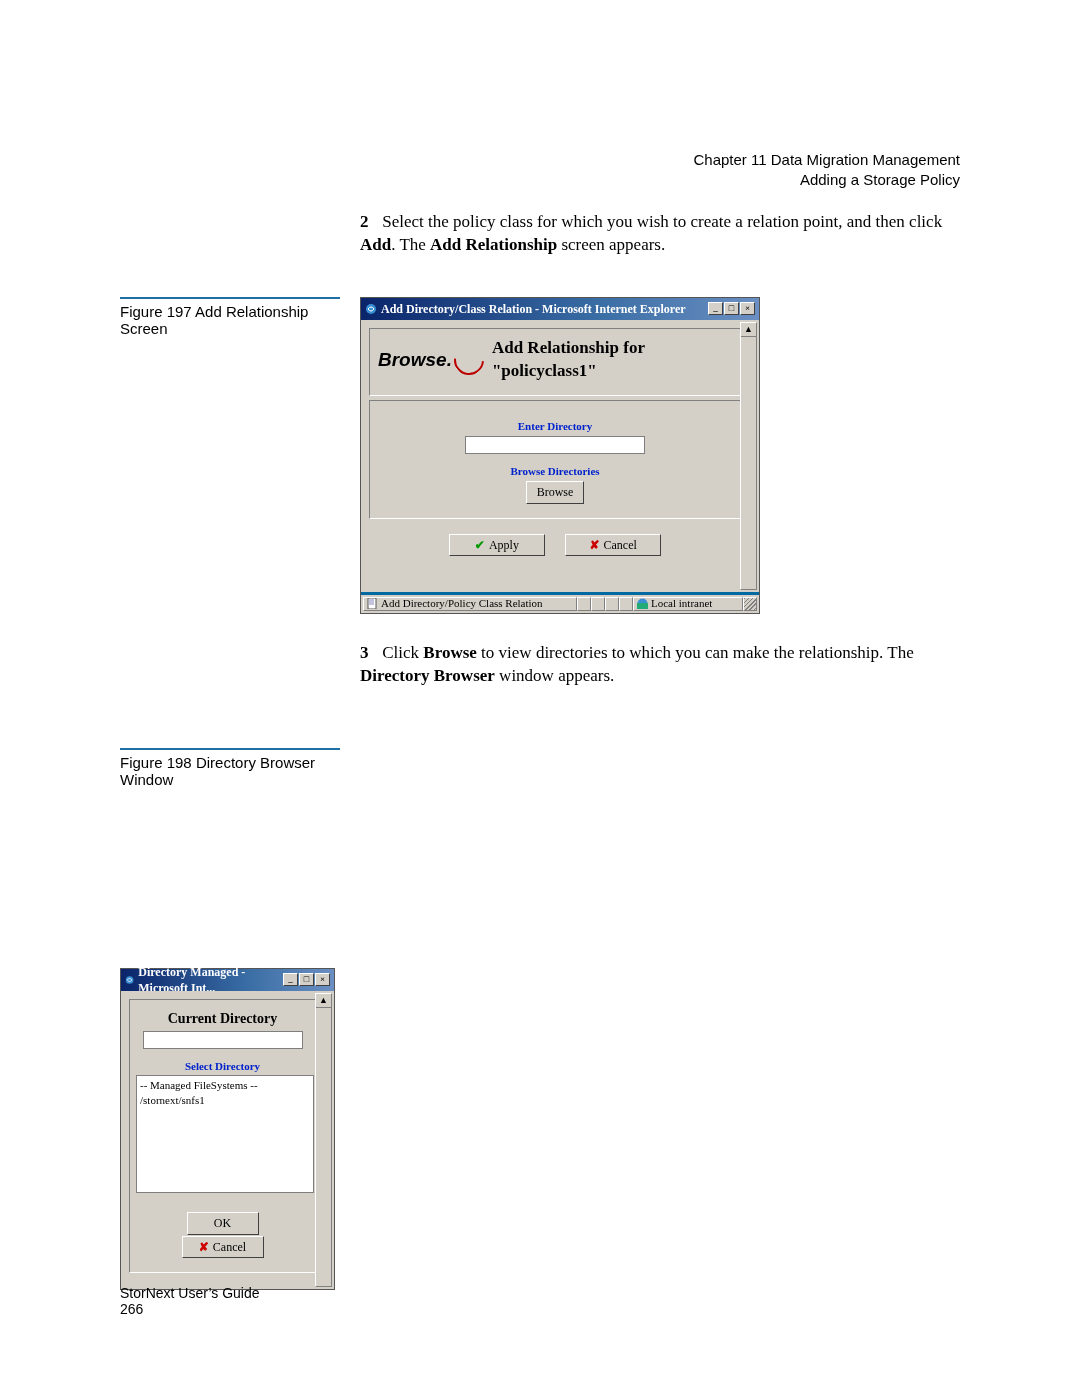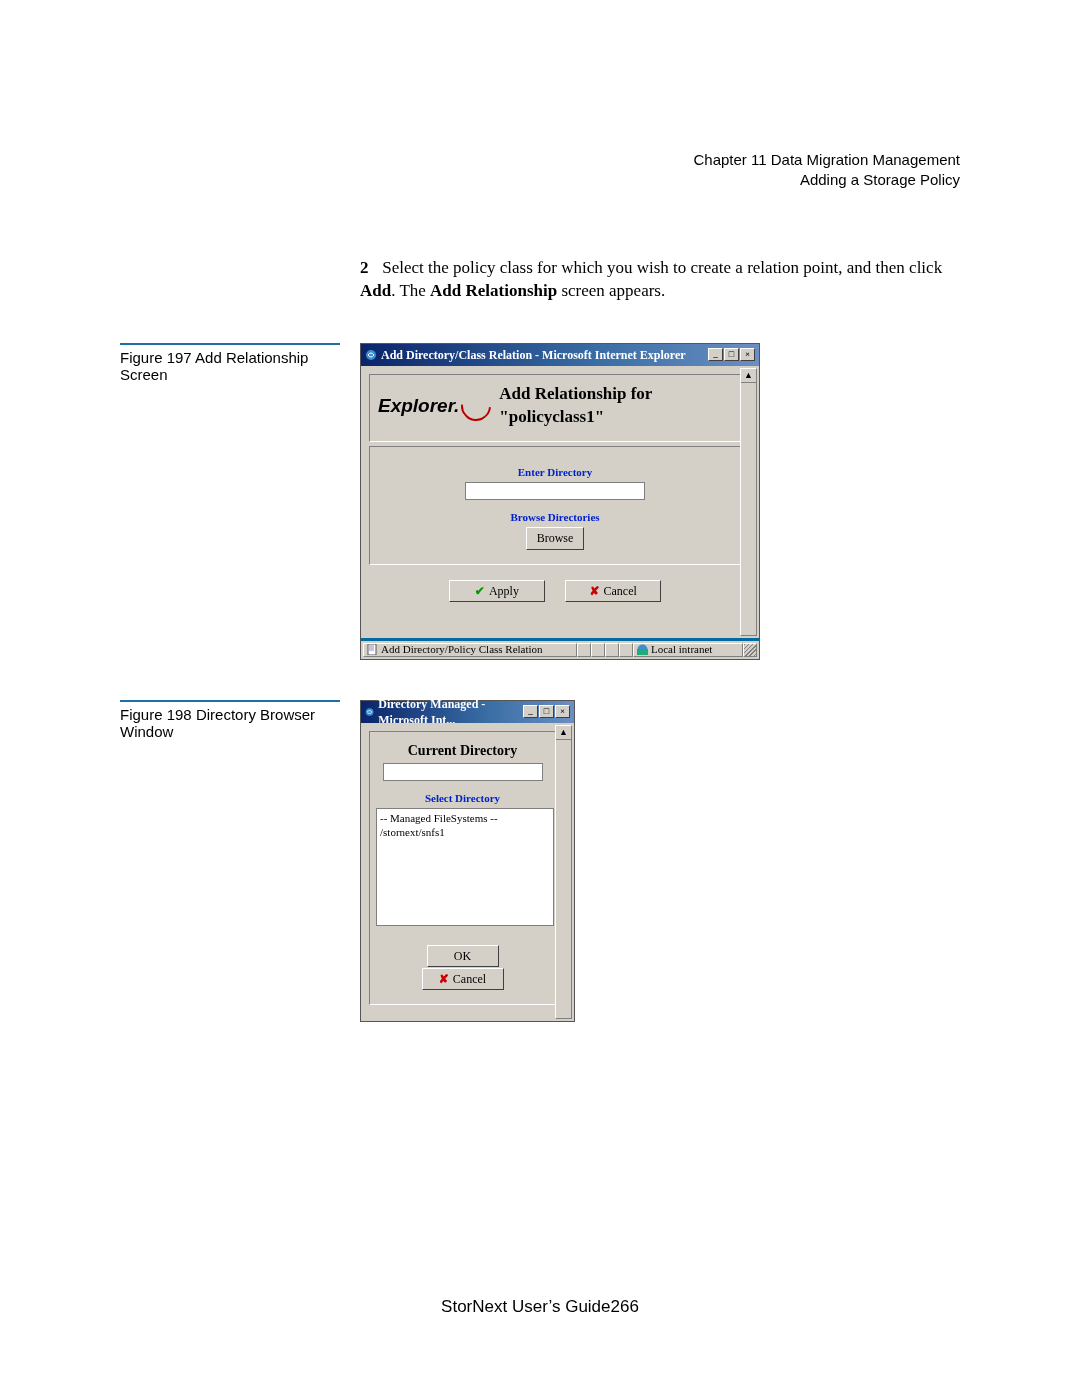--- a/index.html
+++ b/index.html
@@ -14,21 +14,21 @@
     position: relative;
     width: 1080px;
     height: 1397px;
     box-sizing: border-box;
     padding: 150px 120px 60px 120px;
   }
   .header {
     text-align: right;
     font-size: 15px;
     line-height: 1.3;
-    margin-bottom: 68px;
+    margin-bottom: 22px;
   }
   .row {
     display: flex;
     align-items: flex-start;
   }
   .left-col {
     width: 220px;
     flex: 0 0 220px;
     margin-right: 20px;
   }
@@ -187,22 +187,23 @@
     margin: 2px auto 0 auto;
     width: 170px;
     height: 112px;
     overflow: hidden;
   }
   .footer {
     position: absolute;
     bottom: 80px;
     left: 120px; right: 120px;
     display: flex;
-    justify-content: center;
-    font-size: 17px;
+    justify-content: flex-end;
+    font-size: 14px;
+    flex-direction: column;
   }
 </style>
 </head>
 <body>
 
 <div class="page">
 
   <div class="header">
     <div>Chapter 11  Data Migration Management</div>
     <div>Adding a Storage Policy</div>
@@ -236,21 +237,21 @@
             <div class="winbtn">□</div>
             <div class="winbtn">×</div>
           </div>
         </div>
         <div class="ie-body" style="padding:8px 18px 8px 8px;">
           <div class="scroll-stub" style="top:2px;bottom:2px;border:1px solid #808080;border-left-color:#fff;border-top-color:#fff;">
             <div style="height:13px;border-bottom:1px solid #808080;background:#d4d0c8;font-size:9px;text-align:center;">▲</div>
           </div>
           <div class="panel">
             <div class="brand-row">
-              <span class="brand-logo">Explorer.</span>
+              <span class="brand-logo">Browse.</span>
               <span class="brand-swoosh"></span>
               <span class="dlg-heading">Add Relationship for "policyclass1"</span>
             </div>
           </div>
           <div class="panel" style="margin-top:4px;padding-bottom:14px;">
             <div class="link-label">Enter Directory</div>
             <input class="text-input" value="" style="">
             <div class="link-label">Browse Directories</div>
             <div style="text-align:center;margin-top:2px;">
               <span class="winbutton">Browse</span>
@@ -286,22 +287,29 @@
                 <rect x="0" y="5" width="11" height="6" fill="#2a7"></rect>
               </svg>
             <span>Local intranet</span>
           </div>
           <div class="cell" style="width:14px;background:repeating-linear-gradient(135deg,#808080 0 1px,transparent 1px 3px);"></div>
         </div>
       </div>
     </div>
   </div>
 
-
-  <div class="row" style="margin-top:40px;">
+  <div class="row" style="margin-top:28px;">
+    <div class="left-col"></div>
+    <div class="right-col">
+      <span class="step-num">3</span>
+      <span>Click </span><span class="bold">Browse</span><span> to view directories to which you can make the relationship. The </span><span class="bold">Directory Browser</span><span> window appears.</span>
+    </div>
+  </div>
+
+  <div class="row" style="margin-top:60px;flex-direction:column;">
     <div class="left-col">
       <div class="caption-rule"></div>
       <div class="caption-text">Figure 198  Directory Browser Window</div>
     </div>
     <div class="right-col">
       <div class="ie-window" style="width:215px;">
         <div class="ie-title">
           <div class="ie-title-left">
             <svg width="12" height="12" viewBox="0 0 12 12">
                 <circle cx="6" cy="6" r="5" fill="#3a8fd2"></circle>

